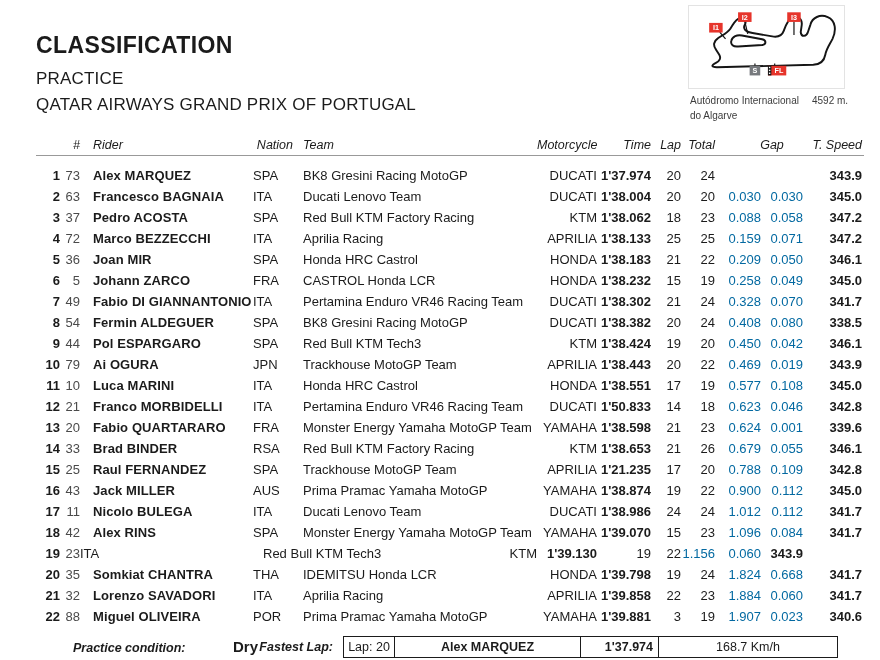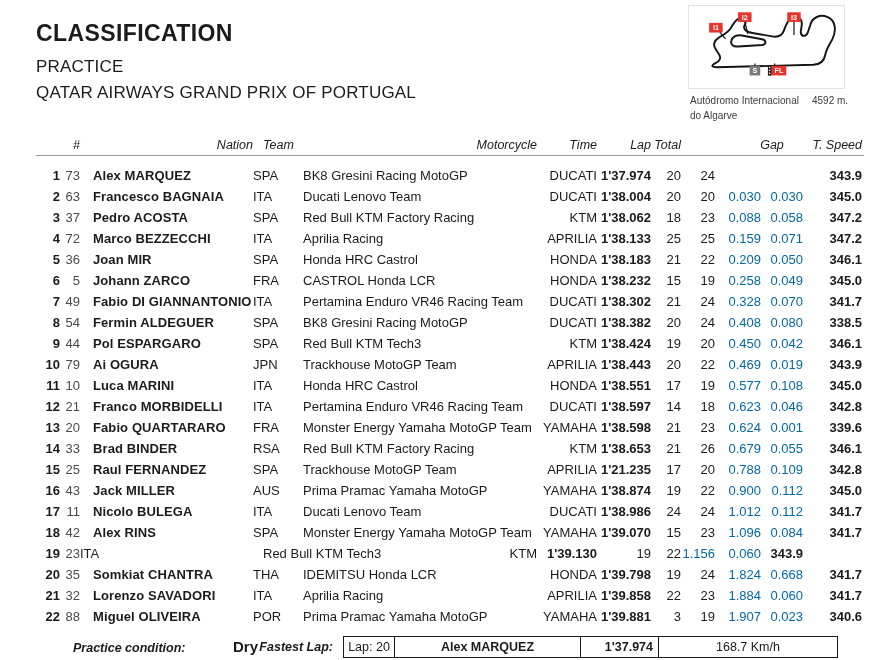--- a/index.html
+++ b/index.html
@@ -6,21 +6,21 @@
   html, body { margin: 0; padding: 0; }
   body {
     width: 880px; height: 660px; background: #ffffff;
     font-family: "Liberation Sans", sans-serif;
     color: #1b1b1b; overflow: hidden;
   }
   .page { position: relative; width: 880px; height: 660px; }
 
   
   .hdr { position: absolute; left: 36px; top: 16px; }
-  .hdr h1 { margin: 4px 0 7px 0; font-size: 23px; font-weight: 800; letter-spacing: .4px; }
+  .hdr h1 { margin: 16px 0 7px 0; font-size: 23px; font-weight: 800; letter-spacing: .4px; }
   .hdr .sub { font-size: 17px; line-height: 26px; letter-spacing: .2px; font-weight: 400; }
 
   
   .mapbox { position: absolute; left: 688px; top: 5px; width: 157px; height: 84px;
             border: 1px solid #e3e3e3; background: #fff; padding: 1px; }
   .mapbox svg { width: 100%; height: 100%; display: block; }
   .circuit-meta { position: absolute; left: 690px; top: 93px; width: 185px;
                   font-size: 10px; line-height: 15px; color: #3c3c3c; display: flex; }
   .circuit-meta .cname { width: 122px; }
   .circuit-meta .clen { white-space: nowrap; }
@@ -129,20 +129,21 @@
       <span>Autódromo Internacional do</span>
       <span>Algarve</span>
     </div>
     <div class="clen">4592 m.</div>
   </div>
 
   <div class="tbl">
     <div class="grid-row thead">
       <span class="h r"></span>
       <span class="h r">#</span>
+      <span class="h l rider-h" style="padding-left:13px;font-weight:400;">Rider</span>
       <span class="h r">Nation</span>
       <span class="h l" style="padding-left:10px;">Team</span>
       <span class="h r">Motorcycle</span>
       <span class="h r">Time</span>
       <span class="h r">Lap</span>
       <span class="h r">Total</span>
       <span class="h h-gap">Gap</span>
       <span class="h r">T. Speed</span>
     </div>
     <div class="rows" id="rows">
@@ -300,21 +301,21 @@
           <span class="cell gap">0.108</span>
           <span class="cell speed">345.0</span>
         </div>
         <div class="grid-row trow">
           <span class="cell pos">12</span>
           <span class="cell num">21</span>
           <span class="cell rider">Franco MORBIDELLI</span>
           <span class="cell nation">ITA</span>
           <span class="cell team">Pertamina Enduro VR46 Racing Team</span>
           <span class="cell moto">DUCATI</span>
-          <span class="cell time">1'38.597</span>
+          <span class="cell time">1'50.833</span>
           <span class="cell lap">14</span>
           <span class="cell total">18</span>
           <span class="cell gap">0.623</span>
           <span class="cell gap">0.046</span>
           <span class="cell speed">342.8</span>
         </div>
         <div class="grid-row trow">
           <span class="cell pos">13</span>
           <span class="cell num">20</span>
           <span class="cell rider">Fabio QUARTARARO</span>

